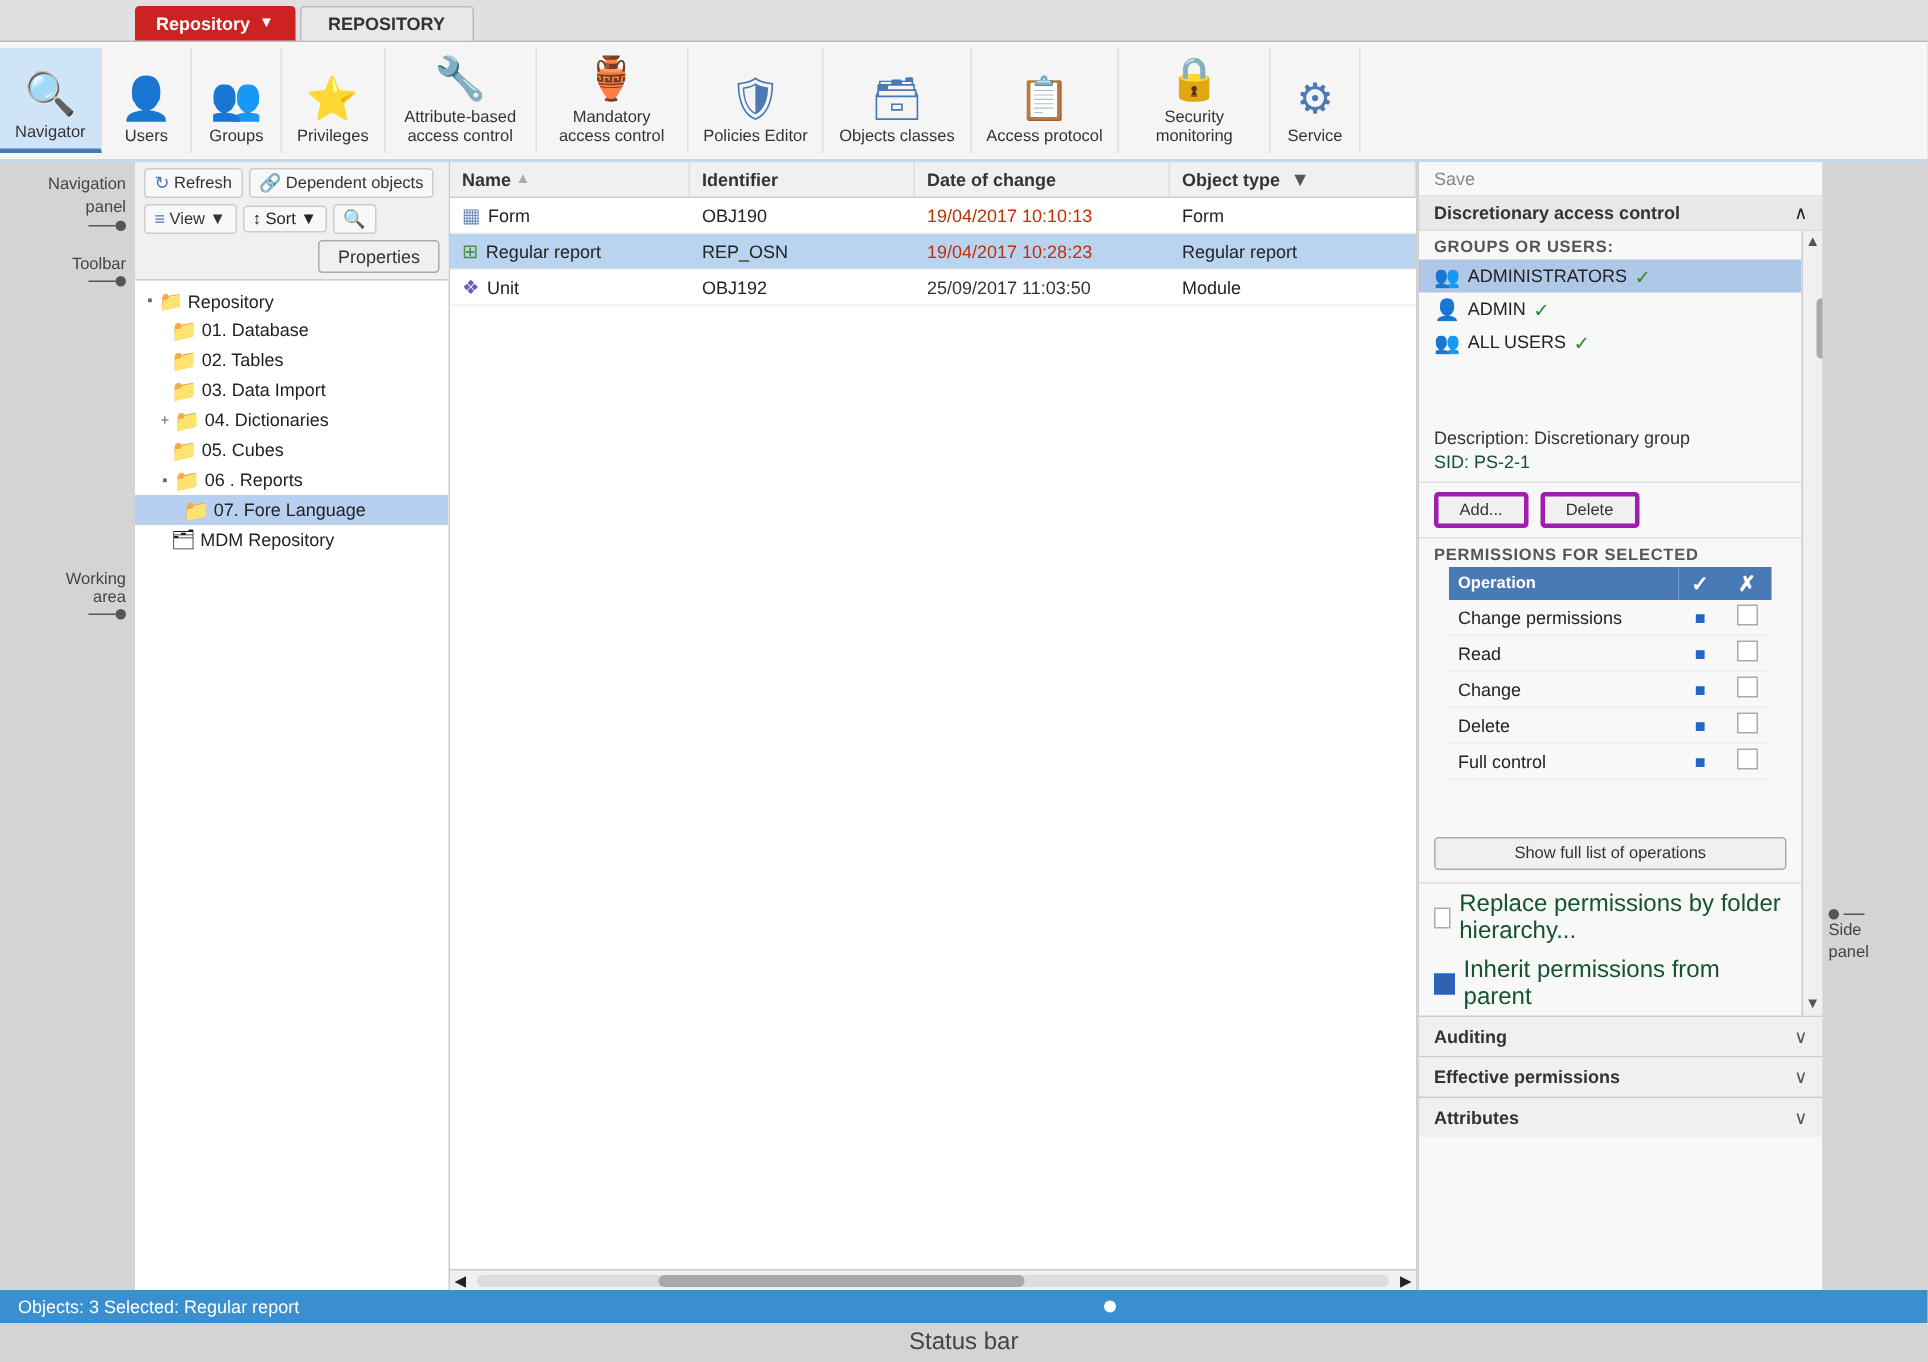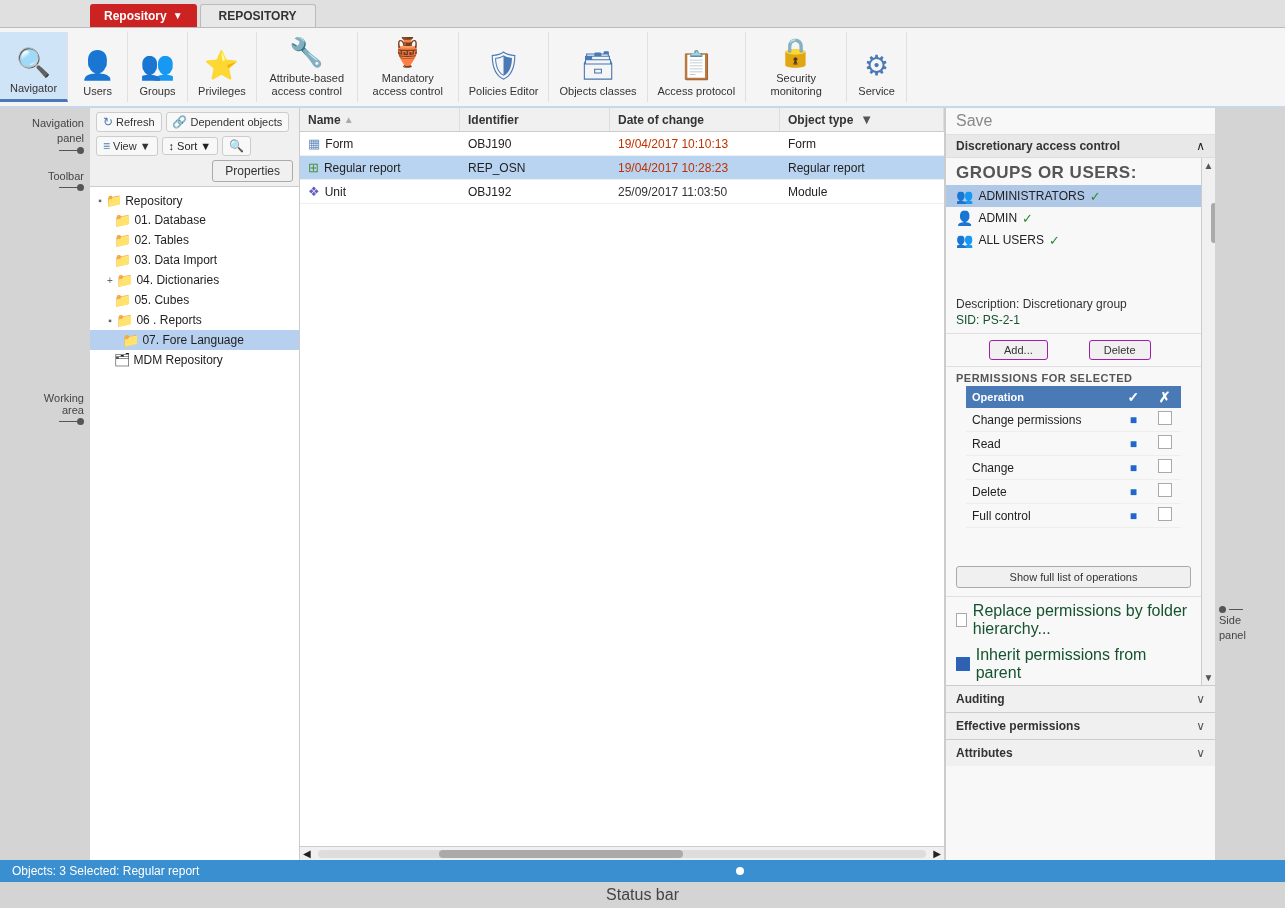--- a/index.html
+++ b/index.html
@@ -60,37 +60,37 @@
     .table-cell.id-cell { width: 150px; }
     .table-cell.date-cell { width: 170px; color: #c03000; }
     .table-cell.type-cell { flex: 1; }
     .row-icon { font-size: 13px; }
     .form-icon { color: #6a8fc0; }
     .report-icon { color: #4a9040; }
     .unit-icon { color: #6060c0; }
 
     
     .side-panel { width: 270px; background: #f8f8f8; display: flex; flex-direction: column; overflow: hidden; border-left: 1px solid #ccc; }
-    .side-panel-save { padding: 4px 10px; font-size: 16px; color: #888; border-bottom: 1px solid #e0e0e0; }
+    .side-panel-save { padding: 4px 10px; font-size: 12px; color: #888; border-bottom: 1px solid #e0e0e0; }
     .dac-header { padding: 4px 10px; display: flex; align-items: center; justify-content: space-between; background: #e8e8e8; border-bottom: 1px solid #ddd; cursor: pointer; }
     .dac-header-text { font-size: 12px; font-weight: bold; color: #333; }
 
-    .groups-label { font-size: 17px; color: #555; padding: 5px 10px 2px 10px; font-weight: bold; letter-spacing: 0.5px; }
+    .groups-label { font-size: 11px; color: #555; padding: 5px 10px 2px 10px; font-weight: bold; letter-spacing: 0.5px; }
     .group-item { display: flex; align-items: center; gap: 5px; padding: 3px 10px; cursor: pointer; }
     .group-item.selected { background: #b8cce8; }
     .group-icon { font-size: 14px; color: #4a7ab5; }
     .group-name { font-size: 12px; color: #222; }
     .check-icon { color: #2a8a2a; font-size: 13px; }
 
     .desc-area { padding: 6px 10px; border-bottom: 1px solid #e0e0e0; }
     .desc-line { font-size: 12px; color: #333; margin-bottom: 2px; }
     .desc-sid { font-size: 12px; color: #14532d; }
 
     .btn-row { display: flex; gap: 8px; padding: 6px 10px; border-bottom: 1px solid #e0e0e0; }
-    .action-btn { padding: 3px 14px; font-size: 11px; background: #f0f0f0; border: 1px solid #a21caf; border-radius: 3px; cursor: pointer; color: #333; margin-left: 33px; }
+    .action-btn { padding: 3px 14px; font-size: 11px; background: #f0f0f0; border: 3px solid #a21caf; border-radius: 3px; cursor: pointer; color: #333; }
 
     .perms-label { font-size: 11px; color: #555; padding: 5px 10px 2px 10px; font-weight: bold; letter-spacing: 0.5px; }
     .perms-table { width: 100%; border-collapse: collapse; margin: 0 10px; width: calc(100% - 20px); }
     .perms-table th { background: #4a7ab5; color: white; padding: 3px 6px; font-size: 11px; text-align: left; }
     .perms-table th.check-th { text-align: center; }
     .perms-table td { padding: 3px 6px; font-size: 12px; border-bottom: 1px solid #eee; }
     .perms-table td.check-td { text-align: center; }
     .check-blue { color: #2266cc; font-size: 12px; }
     .check-empty { width: 14px; height: 14px; border: 1px solid #aaa; display: inline-block; background: white; }
 
@@ -204,21 +204,21 @@
       </div>
 
       <div style="position:absolute; top:62px; left:4px; font-size:11px; color:#444; text-align:right; width:80px;">
         <span>Toolbar</span>
         <div style="display:flex; align-items:center; justify-content:flex-end; margin-top:2px;">
           <div style="width:18px; height:1px; background:#555;"></div>
           <div style="width:7px; height:7px; background:#555; border-radius:50%;"></div>
         </div>
       </div>
 
-      <div style="position:absolute; top:284px; left:4px; font-size:11px; color:#444; text-align:right; width:80px;">
+      <div style="position:absolute; top:272px; left:4px; font-size:11px; color:#444; text-align:right; width:80px;">
         <span>Working</span><br><span>area</span>
         <div style="display:flex; align-items:center; justify-content:flex-end; margin-top:2px;">
           <div style="width:18px; height:1px; background:#555;"></div>
           <div style="width:7px; height:7px; background:#555; border-radius:50%;"></div>
         </div>
       </div>
     </div>
 
     <div class="workspace" style="flex:1; overflow:hidden;">
 

